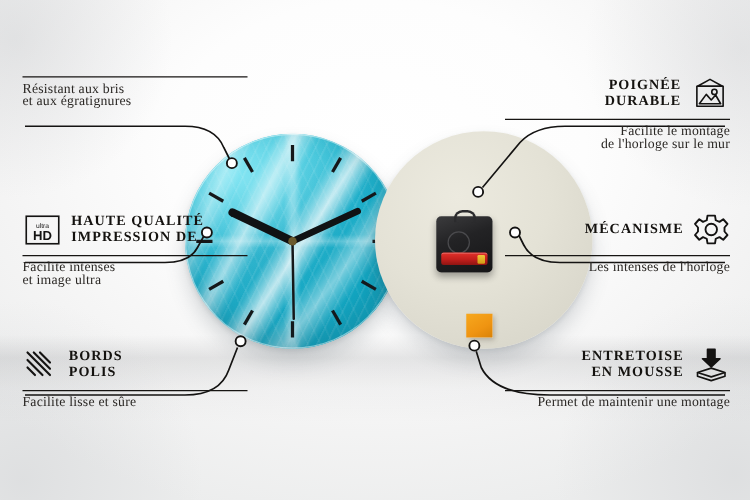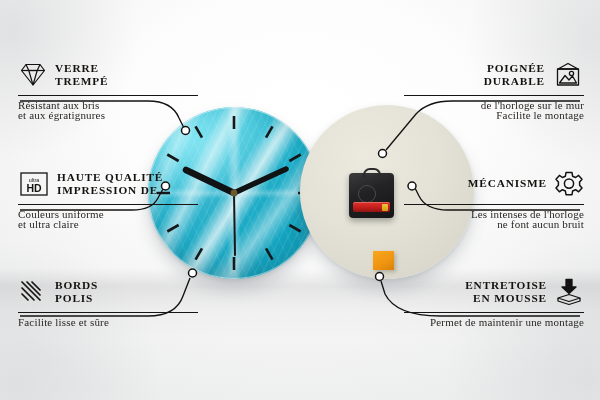--- a/index.html
+++ b/index.html
@@ -252,35 +252,20 @@
     <circle class="dot" cx="382.5" cy="153.5" r="4"></circle>
 
     <path class="connector" d="M580,210 L448,210 Q426,210 419,196 L415,188"></path>
     <circle class="dot" cx="412" cy="186" r="4"></circle>
 
     <path class="connector" d="M580,316 L440,316 Q396,316 385,294 L381,281"></path>
     <circle class="dot" cx="379.5" cy="276.5" r="4"></circle>
   </svg>
 
   <div class="feature left" style="left:18px; top:58px;">
-    <div class="feat-head">
-      <svg class="icon" width="30" height="26" viewBox="0 0 30 26">
-        <g fill="none" stroke="#141312" stroke-width="1.2" stroke-linejoin="round">
-          <path d="M3.5 8.5 L8 2.5 L22 2.5 L26.5 8.5 L15 23 Z"></path>
-          <path d="M3.5 8.5 L26.5 8.5"></path>
-          <path d="M8 2.5 L10.8 8.5 L15 23"></path>
-          <path d="M22 2.5 L19.2 8.5 L15 23"></path>
-          <path d="M10.8 8.5 L19.2 8.5"></path>
-        </g>
-      </svg>
-      <div class="feat-title">
-        <div>VERRE</div>
-        <div>TREMPÉ</div>
-      </div>
-    </div>
     <div class="rule"></div>
     <div class="feat-desc">
       <div>Résistant aux bris</div>
       <div>et aux égratignures</div>
     </div>
   </div>
 
   <div class="feature left" style="left:18px; top:167px;">
     <div class="feat-head">
       <svg class="icon" width="32" height="28" viewBox="0 0 32 28">
@@ -288,22 +273,22 @@
         <text x="16" y="12" text-anchor="middle" font-family="Liberation Sans, sans-serif" font-size="5.4" fill="#141312">ultra</text>
         <text x="16" y="22" text-anchor="middle" font-family="Liberation Sans, sans-serif" font-size="10.5" font-weight="bold" fill="#141312">HD</text>
       </svg>
       <div class="feat-title">
         <div>HAUTE QUALITÉ</div>
         <div>IMPRESSION DE</div>
       </div>
     </div>
     <div class="rule"></div>
     <div class="feat-desc">
-      <div>Couleurs uniforme</div>
-      <div>et ultra claire</div>
+      <div>Facilite intenses</div>
+      <div>et image ultra</div>
     </div>
   </div>
 
   <div class="feature left" style="left:18px; top:275px;">
     <div class="feat-head">
       <svg class="icon" width="30" height="26" viewBox="0 0 30 26">
         <g stroke="#141312" stroke-width="1.7" stroke-linecap="round">
           <line x1="4" y1="3" x2="22" y2="21"></line>
           <line x1="9" y1="3" x2="22" y2="16"></line>
           <line x1="14" y1="3" x2="22" y2="11"></line>
@@ -332,41 +317,40 @@
           <circle cx="19.5" cy="12.5" r="2.1"></circle>
         </g>
       </svg>
       <div class="feat-title">
         <div>POIGNÉE</div>
         <div>DURABLE</div>
       </div>
     </div>
     <div class="rule"></div>
     <div class="feat-desc">
+      <div>Facilite le montage</div>
       <div>de l'horloge sur le mur</div>
-      <div>Facilite le montage</div>
     </div>
   </div>
 
   <div class="feature right" style="left:404px; top:167px;">
     <div class="feat-head">
       <svg class="icon" width="30" height="28" viewBox="0 0 30 28">
         <g fill="none" stroke="#141312" stroke-width="1.5" stroke-linejoin="round">
           <path d="M12 2.5 L18 2.5 L18.6 6.2 L21.6 7.5 L24.6 5.4 L28 9.2 L25.6 12 L25.6 15.2 L28 18 L24.6 21.8 L21.6 19.7 L18.6 21 L18 24.7 L12 24.7 L11.4 21 L8.4 19.7 L5.4 21.8 L2 18 L4.4 15.2 L4.4 12 L2 9.2 L5.4 5.4 L8.4 7.5 L11.4 6.2 Z"></path>
           <circle cx="15" cy="13.6" r="4.6"></circle>
         </g>
       </svg>
       <div class="feat-title">
         <div>MÉCANISME</div>
       </div>
     </div>
     <div class="rule"></div>
     <div class="feat-desc">
       <div>Les intenses de l'horloge</div>
-      <div>ne font aucun bruit</div>
     </div>
   </div>
 
   <div class="feature right" style="left:404px; top:275px;">
     <div class="feat-head">
       <svg class="icon" width="30" height="28" viewBox="0 0 30 28">
         <g fill="none" stroke="#141312" stroke-width="1.3" stroke-linejoin="round">
           <path d="M12 1.5 L18 1.5 L18 9 L22 9 L15 15.5 L8 9 L12 9 Z" fill="#141312"></path>
           <path d="M15 16.5 L26 20 L15 23.5 L4 20 Z"></path>
           <path d="M4 20 L4 23 L15 26.5 L26 23 L26 20"></path>

